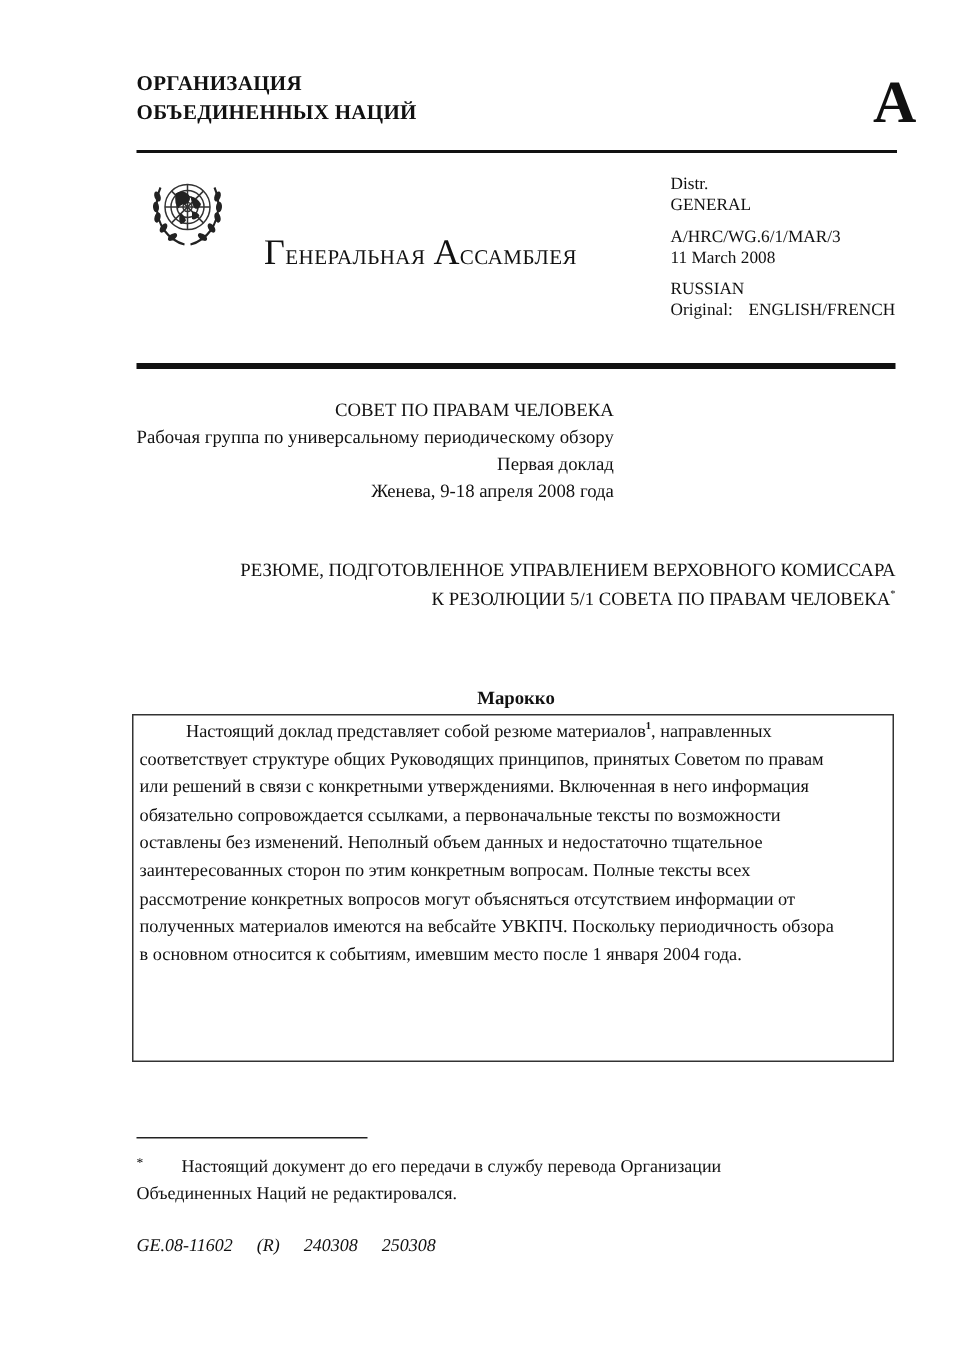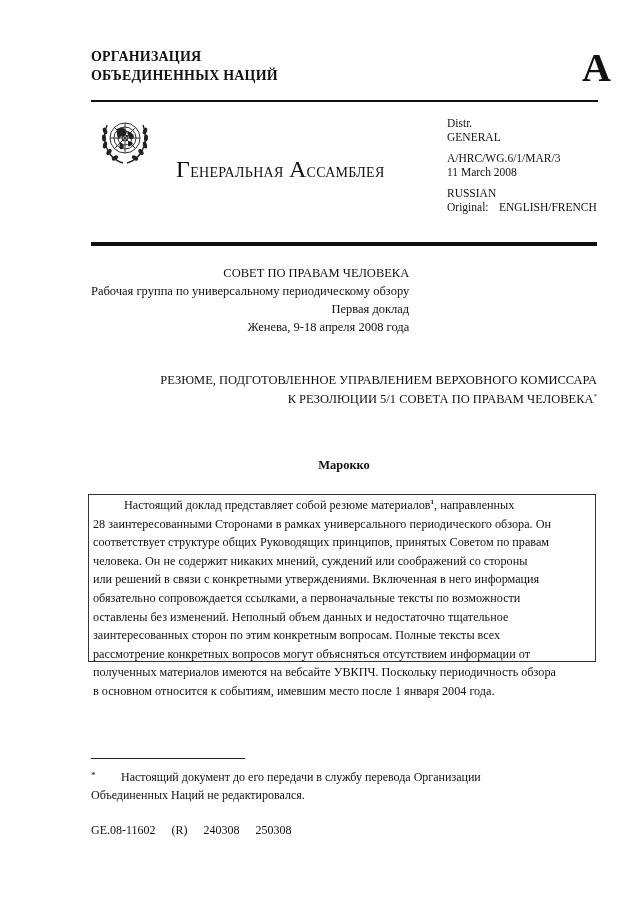--- a/index.html
+++ b/index.html
@@ -48,36 +48,36 @@
       text-align: right; font-size: 12.5px; line-height: 18.5px;
     }
     .title div { white-space: nowrap; }
     .title sup { font-size: 7px; vertical-align: 5px; line-height: 0; }
     .country {
       left: 91px; top: 443px; width: 506px; text-align: center;
       font-weight: bold; font-size: 12.5px; line-height: 16px; margin-top: 14px;
     }
 
     .summary-box {
-      left: 88px; top: 494px; width: 508px; height: 168px;
+      left: 88px; top: 476px; width: 508px; height: 232px;
       border: 1.5px solid #333; box-sizing: border-box;
       padding: 1px 5px 0 4px;
       font-size: 12.2px; line-height: 18.6px;
     }
     .summary-box div { white-space: nowrap; }
     .summary-box .indent { padding-left: 31px; }
     .summary-box sup { font-size: 7px; font-weight: bold; vertical-align: 5px; line-height: 0; }
 
     .fn-rule { left: 91px; top: 758px; width: 154px; height: 1px; background: #222; }
     .footnote { left: 91px; top: 766px; font-size: 12px; line-height: 18px; }
     .footnote div { white-space: nowrap; }
     .footnote .mark { display: inline-block; width: 30px; font-size: 9px; vertical-align: 3px; }
 
     .job-no { left: 91px; top: 822px; font-size: 12px; line-height: 16px; white-space: nowrap; word-spacing: 2px; }
-    .job-no span { margin-right: 11px; }
+    .job-no span { margin-right: 11px; font-style: italic; }
   </style>
 </head>
 <body>
 
 <div class="abs org-name">
   <div>ОРГАНИЗАЦИЯ</div>
   <div>ОБЪЕДИНЕННЫХ НАЦИЙ</div>
 </div>
 <div class="abs symbol-a">A</div>
 <div class="abs rule-thin"></div>
@@ -149,23 +149,21 @@
 </div>
 
 <div class="abs title">
   <div>РЕЗЮМЕ, ПОДГОТОВЛЕННОЕ УПРАВЛЕНИЕМ ВЕРХОВНОГО КОМИССАРА</div>
   <div><span>К РЕЗОЛЮЦИИ 5/1 СОВЕТА ПО ПРАВАМ ЧЕЛОВЕКА</span><sup>*</sup></div>
 </div>
 <div class="abs country">Марокко</div>
 
 <div class="abs summary-box">
   <div class="indent"><span>Настоящий доклад представляет собой резюме материалов</span><sup>1</sup><span>, направленных</span></div>
-  <div>28 заинтересованными Сторонами в рамках универсального периодического обзора.  Он</div>
   <div>соответствует структуре общих Руководящих принципов, принятых Советом по правам</div>
-  <div>человека.  Он не содержит никаких мнений, суждений или соображений со стороны</div>
   <div>или решений в связи с конкретными утверждениями.  Включенная в него информация</div>
   <div>обязательно сопровождается ссылками, а первоначальные тексты по возможности</div>
   <div>оставлены без изменений.  Неполный объем данных и недостаточно тщательное</div>
   <div>заинтересованных сторон по этим конкретным вопросам.  Полные тексты всех</div>
   <div>рассмотрение конкретных вопросов могут объясняться отсутствием информации от</div>
   <div>полученных материалов имеются на вебсайте УВКПЧ.  Поскольку периодичность обзора</div>
   <div>в основном относится к событиям, имевшим место после 1 января 2004 года.</div>
 </div>
 
 <div class="abs fn-rule"></div>

